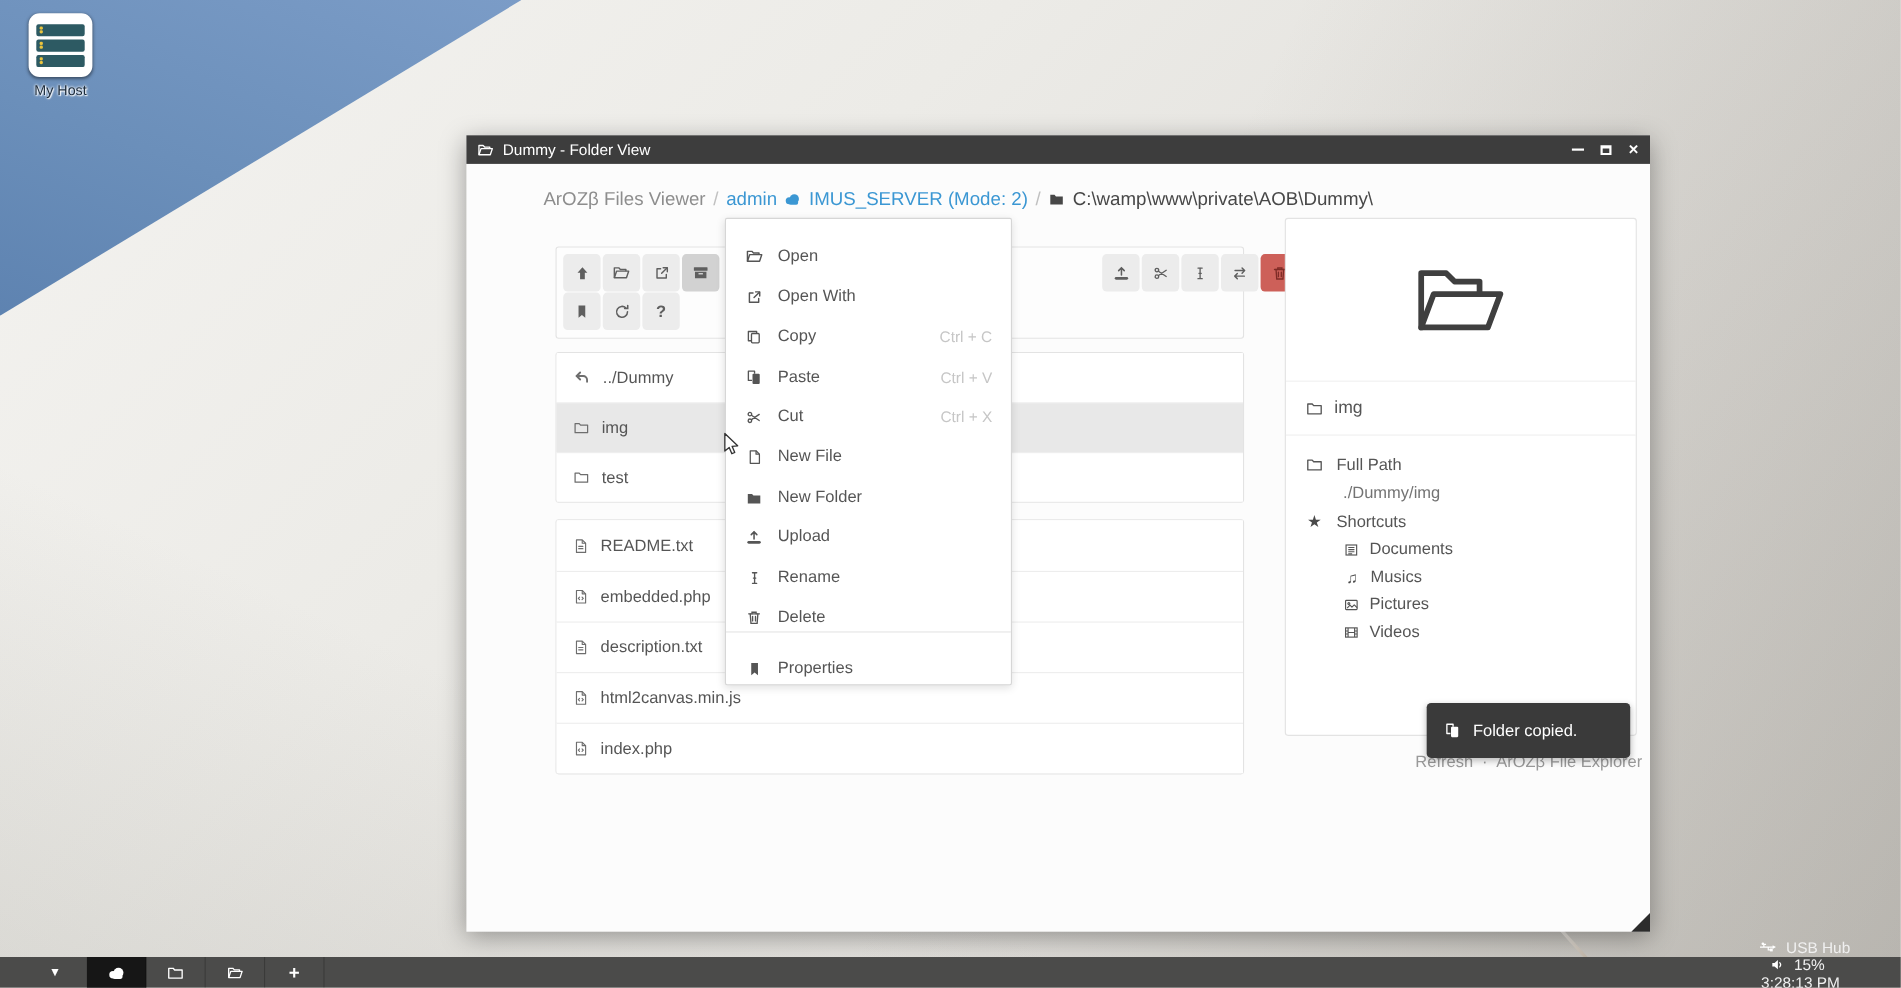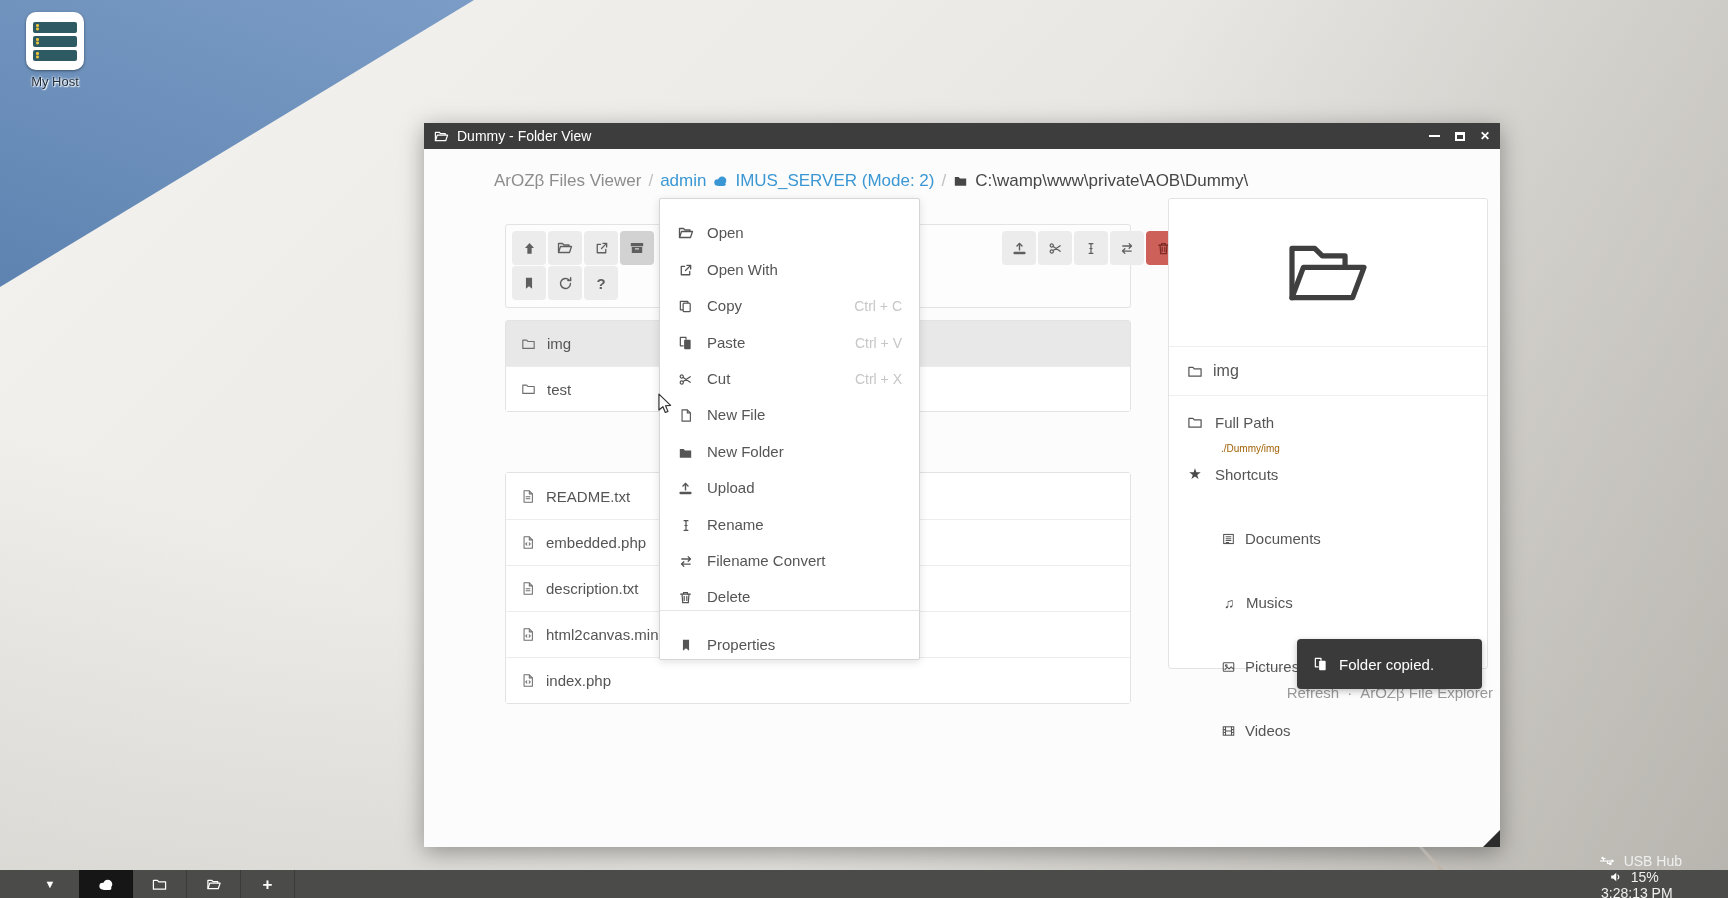--- a/index.html
+++ b/index.html
@@ -77,22 +77,22 @@
   .mshort { margin-left:auto; color:#c6c6c6; font-size:14px; }
   .mdivider { height:1px; background:#e4e4e4; margin:5px 0; }
 
   
   .panel { left:744px; top:75px; width:320px; height:471px; z-index:1; }
   .panel-hero { height:148px; border-bottom:1px solid #efefef; display:flex; align-items:center; justify-content:center; color:#3f3f3f; }
   .panel-name { height:49px; border-bottom:1px solid #efefef; display:flex; align-items:center;
     gap:10px; padding:0 18px; font-size:16px; color:#555; }
   .panel-body { padding:13px 18px; font-size:15px; color:#555; }
   .p-row { display:flex; align-items:center; gap:12px; height:26px; }
-  .p-sub { padding-left:34px; font-size:10px; color:#a16207; height:26px; display:flex; align-items:center; }
-  .p-short { padding-left:34px; display:flex; align-items:center; gap:9px; height:25px;margin-top:39px; }
+  .p-sub { padding-left:34px; font-size:15px; color:#737373; height:26px; display:flex; align-items:center; }
+  .p-short { padding-left:34px; display:flex; align-items:center; gap:9px; height:25px; }
   .p-short .ric { color:#555; display:flex; }
   .star-glyph { font-size:15px; color:#4a4a4a; width:16px; text-align:center; }
   .music-glyph { font-size:14px; color:#4a4a4a; width:16px; text-align:center; }
 
   .toast { position:absolute; left:873px; top:516px; width:185px; height:50px; background:#3a3a3a;
     border-radius:4px; display:flex; align-items:center; gap:11px; padding:0 16px;
     color:#fff; font-size:15px; z-index:30; box-shadow:0 2px 6px rgba(0,0,0,.25); }
   .win-footer { position:absolute; right:7px; top:561px; font-size:15px; color:#9a9a9a;
     display:flex; gap:8px; white-space:nowrap; z-index:5; }
   .resize-corner { position:absolute; right:0; bottom:0; width:0; height:0;
@@ -250,20 +250,29 @@
       <svg width="15" height="15" viewBox="0 0 16 16" fill="none" stroke="currentColor" stroke-width="1.3" stroke-linecap="round">
           <path d="M2.8 4.3h10.4"></path>
           <path d="M6 4.3V2.8h4v1.5"></path>
           <path d="M4.3 4.3l.7 9.2h6l.7-9.2"></path>
           <path d="M6.6 6.8v4.4M9.4 6.8v4.4"></path>
         </svg>
     </div>
   </div>
 
   <div class="card list-card">
+    <div class="row">
+      <span class="ric">
+        <svg width="16" height="15" viewBox="0 0 16 16" fill="none" stroke="currentColor" stroke-width="1.8" stroke-linecap="round" stroke-linejoin="round">
+            <path d="M6.3 2.8L2.9 6.2l3.4 3.4"></path>
+            <path d="M2.9 6.2h6.4a3.7 3.7 0 0 1 3.7 3.7v1.9"></path>
+          </svg>
+      </span>
+      <span>../Dummy</span>
+    </div>
     <div class="row selected">
       <span class="ric">
         <svg width="15" height="14" viewBox="0 0 16 16" fill="none" stroke="currentColor" stroke-width="1.3" stroke-linejoin="round">
             <path d="M1.5 13V3.5h4.3l1.4 1.6h7.3V13z"></path>
           </svg>
       </span>
       <span>img</span>
     </div>
     <div class="row">
       <span class="ric">
@@ -476,29 +485,20 @@
       <span class="mic">
         <svg width="14" height="15" viewBox="0 0 16 16" fill="none" stroke="currentColor" stroke-width="1.4" stroke-linecap="round">
             <path d="M8 3v10"></path>
             <path d="M5.8 2.5h4.4M5.8 13.5h4.4M6.8 8h2.4"></path>
           </svg>
       </span>
       <span>Rename</span>
     </div>
     <div class="mitem">
       <span class="mic">
-        <svg width="16" height="15" viewBox="0 0 16 16" fill="none" stroke="currentColor" stroke-width="1.4" stroke-linecap="round" stroke-linejoin="round">
-            <path d="M3.5 5.3h9M10.3 2.8l2.5 2.5-2.5 2.5"></path>
-            <path d="M12.5 10.7h-9M5.7 8.2L3.2 10.7l2.5 2.5"></path>
-          </svg>
-      </span>
-      <span>Filename Convert</span>
-    </div>
-    <div class="mitem">
-      <span class="mic">
         <svg width="15" height="15" viewBox="0 0 16 16" fill="none" stroke="currentColor" stroke-width="1.3" stroke-linecap="round">
             <path d="M2.8 4.3h10.4"></path>
             <path d="M6 4.3V2.8h4v1.5"></path>
             <path d="M4.3 4.3l.7 9.2h6l.7-9.2"></path>
             <path d="M6.6 6.8v4.4M9.4 6.8v4.4"></path>
           </svg>
       </span>
       <span>Delete</span>
     </div>
     <div class="mdivider"></div>

